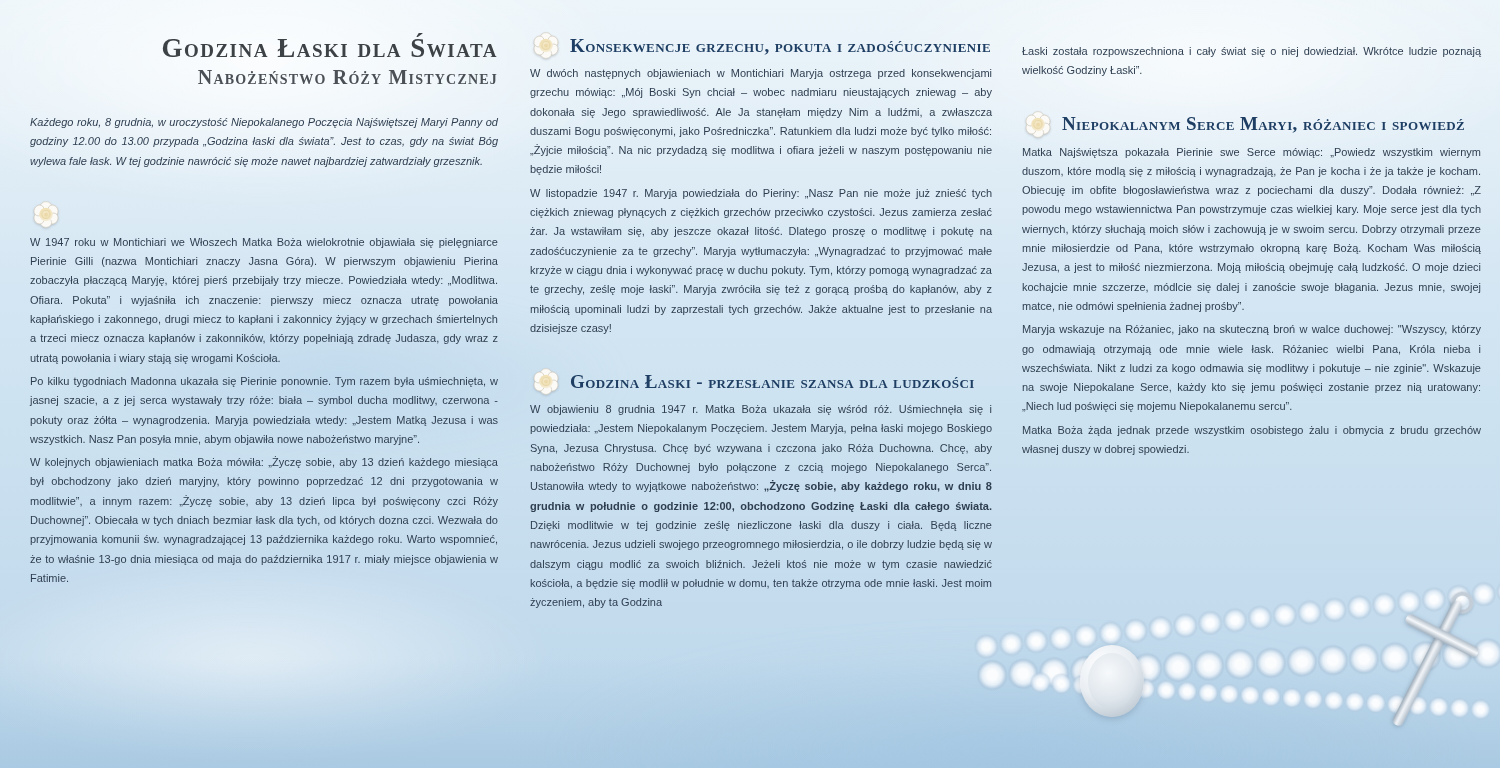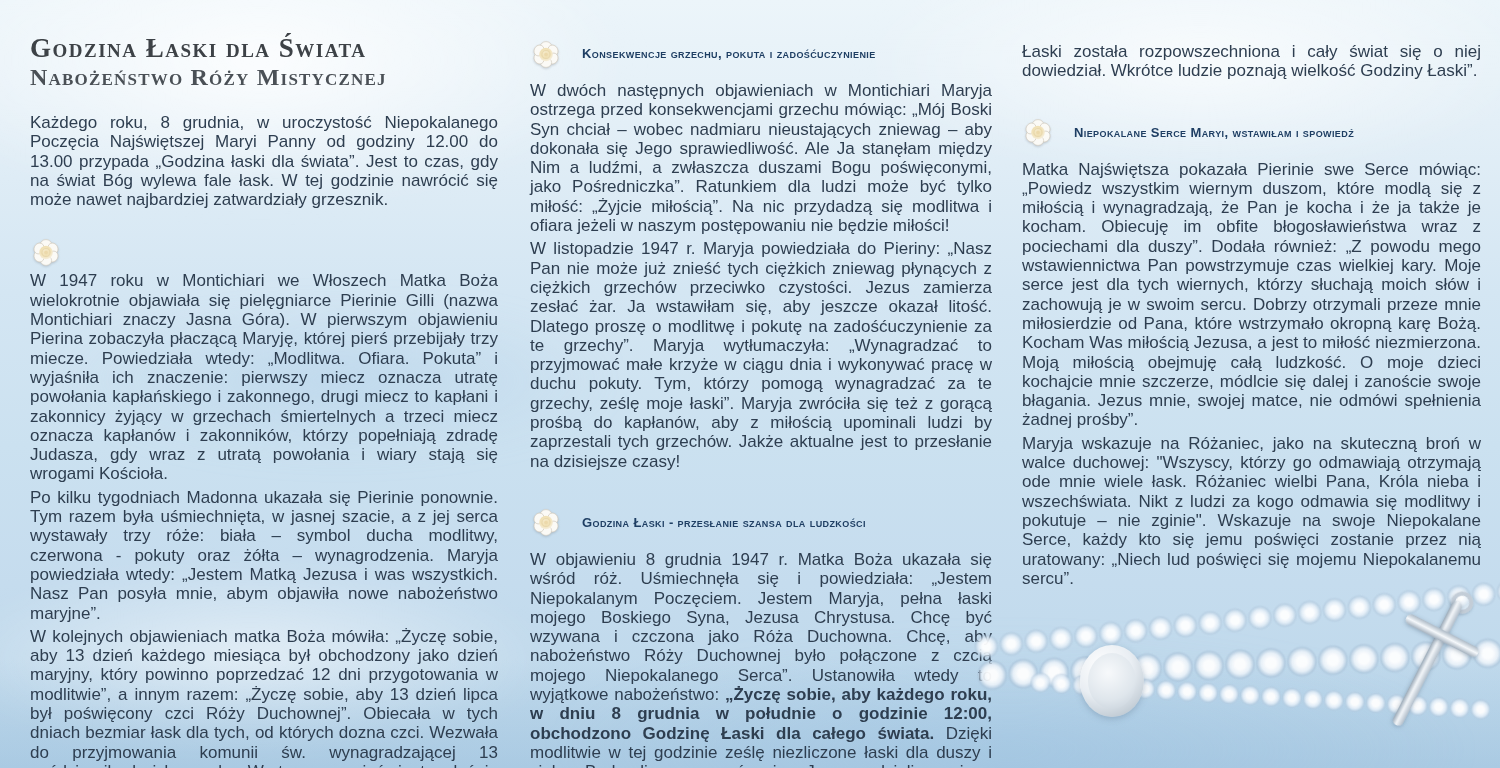--- a/index.html
+++ b/index.html
@@ -14,42 +14,42 @@
   .cloud-c{left:60px;top:300px;width:560px;height:160px;background:radial-gradient(ellipse at center,rgba(173,205,231,.45),rgba(173,205,231,0) 70%);filter:blur(16px);}
   .cloud-d{left:-60px;top:560px;width:620px;height:200px;background:radial-gradient(ellipse at center,rgba(255,255,255,.55),rgba(255,255,255,0) 70%);filter:blur(14px);}
   .cloud-e{left:560px;top:640px;width:900px;height:220px;background:radial-gradient(ellipse at center,rgba(160,198,228,.4),rgba(160,198,228,0) 72%);filter:blur(16px);}
   .deep-band{position:absolute;left:0;bottom:0;width:100%;height:110px;background:linear-gradient(180deg,rgba(140,180,215,0),rgba(140,180,215,.35));}
 
   .col{position:absolute;top:0;height:768px;}
   .col1{left:30px;width:468px;}
   .col2{left:530px;width:462px;}
   .col3{left:1022px;width:459px;}
 
-  .title-block{margin-top:33px;text-align:left;}
+  .title-block{margin-top:33px;text-align:right;}
   h1.title{
     margin:0;font-family:"Liberation Serif",serif;font-variant:small-caps;
     font-size:27px;line-height:30px;font-weight:700;letter-spacing:1.5px;color:#3d4247;
   }
   h2.subtitle{
     margin:2px 0 0 0;font-family:"Liberation Serif",serif;font-variant:small-caps;
-    font-size:24px;line-height:24px;font-weight:700;letter-spacing:1.2px;color:#4a5056;
+    font-size:20px;line-height:24px;font-weight:700;letter-spacing:1.2px;color:#4a5056;
   }
 
   p.body{
     margin:4px 0 0 0;text-align:justify;color:#2e3e50;
-    font-size:17px;line-height:19.3px;hyphens:auto;
-  }
-  p.intro{margin-top:24px;}
+    font-size:11px;line-height:19.3px;hyphens:auto;
+  }
+  p.intro{margin-top:24px;font-style:italic;}
   .b{font-weight:700;}
 
   .section-heading{display:flex;align-items:center;margin-top:29px;}
   .section-heading .rose{flex:0 0 auto;margin-right:8px;filter:drop-shadow(0 1px 1px rgba(120,130,140,.35));}
   .section-heading h3{
-    margin:12px;font-family:Liberation Sans, sans-serif;font-variant:small-caps;
-    font-size:13px;line-height:22px;font-weight:700;letter-spacing:.4px;color:#1e3e63;
+    margin:0;font-family:Liberation Serif, serif;font-variant:small-caps;
+    font-size:19px;line-height:22px;font-weight:700;letter-spacing:.4px;color:#1e3e63;
   }
   .col2 .first, .top-flush{margin-top:31px;}
   .col3 .cont{margin-top:42px;}
 
   
   .rosary{position:absolute;left:985px;top:545px;width:515px;height:223px;}
   .strand{position:absolute;background-repeat:repeat-x;filter:blur(.7px);opacity:.95;}
   .strand.s1{left:-12px;top:52px;width:550px;height:44px;transform:rotate(-6deg);
     background-image:radial-gradient(circle at 12px 22px,#ffffff 4px,rgba(228,238,247,.92) 8px,rgba(176,198,218,.5) 11px,rgba(176,198,218,0) 13px);
     background-size:25px 44px;}
@@ -170,24 +170,25 @@
           <ellipse cx="18" cy="8" rx="7" ry="6" fill="#fbfaf6" stroke="#cfc9bc" stroke-width="0.8" transform="rotate(60 18 18)"></ellipse>
           <ellipse cx="18" cy="8" rx="7" ry="6" fill="#fbfaf6" stroke="#cfc9bc" stroke-width="0.8" transform="rotate(120 18 18)"></ellipse>
           <ellipse cx="18" cy="8" rx="7" ry="6" fill="#fbfaf6" stroke="#cfc9bc" stroke-width="0.8" transform="rotate(180 18 18)"></ellipse>
           <ellipse cx="18" cy="8" rx="7" ry="6" fill="#fbfaf6" stroke="#cfc9bc" stroke-width="0.8" transform="rotate(240 18 18)"></ellipse>
           <ellipse cx="18" cy="8" rx="7" ry="6" fill="#fbfaf6" stroke="#cfc9bc" stroke-width="0.8" transform="rotate(300 18 18)"></ellipse>
           <circle cx="18" cy="18" r="8.5" fill="url(#roseC)"></circle>
           <circle cx="18" cy="18" r="5" fill="none" stroke="#e3d1a6" stroke-width="1" opacity="0.85"></circle>
           <circle cx="18" cy="18" r="2.4" fill="#ecd9ab"></circle>
         </g>
       </svg>
-      <h3>Niepokalane Serce Maryi, wstawiłam i spowiedź</h3>
+      <h3>Niepokalanym Serce Maryi, różaniec i spowiedź</h3>
     </div>
     <p class="body">Matka Najświętsza pokazała Pierinie swe Serce mówiąc: „Powiedz wszystkim wiernym duszom, które modlą się z miłością i wynagradzają, że Pan je kocha i że ja także je kocham. Obiecuję im obfite błogosławieństwa wraz z pociechami dla duszy”. Dodała również: „Z powodu mego wstawiennictwa Pan powstrzymuje czas wielkiej kary. Moje serce jest dla tych wiernych, którzy słuchają moich słów i zachowują je w swoim sercu. Dobrzy otrzymali przeze mnie miłosierdzie od Pana, które wstrzymało okropną karę Bożą. Kocham Was miłością Jezusa, a jest to miłość niezmierzona. Moją miłością obejmuję całą ludzkość. O moje dzieci kochajcie mnie szczerze, módlcie się dalej i zanoście swoje błagania. Jezus mnie, swojej matce, nie odmówi spełnienia żadnej prośby”.</p>
     <p class="body">Maryja wskazuje na Różaniec, jako na skuteczną broń w walce duchowej: "Wszyscy, którzy go odmawiają otrzymają ode mnie wiele łask. Różaniec wielbi Pana, Króla nieba i wszechświata. Nikt z ludzi za kogo odmawia się modlitwy i pokutuje – nie zginie". Wskazuje na swoje Niepokalane Serce, każdy kto się jemu poświęci zostanie przez nią uratowany: „Niech lud poświęci się mojemu Niepokalanemu sercu”.</p>
+    <p class="body">Matka Boża żąda jednak przede wszystkim osobistego żalu i obmycia z brudu grzechów własnej duszy w dobrej spowiedzi.</p>
   </div>
 
   <div class="rosary">
     <div class="strand s1"></div>
     <div class="strand s2"></div>
     <div class="strand s3"></div>
     <div class="medal">
       <div class="medal-inner"></div>
     </div>
     <div class="cross">

